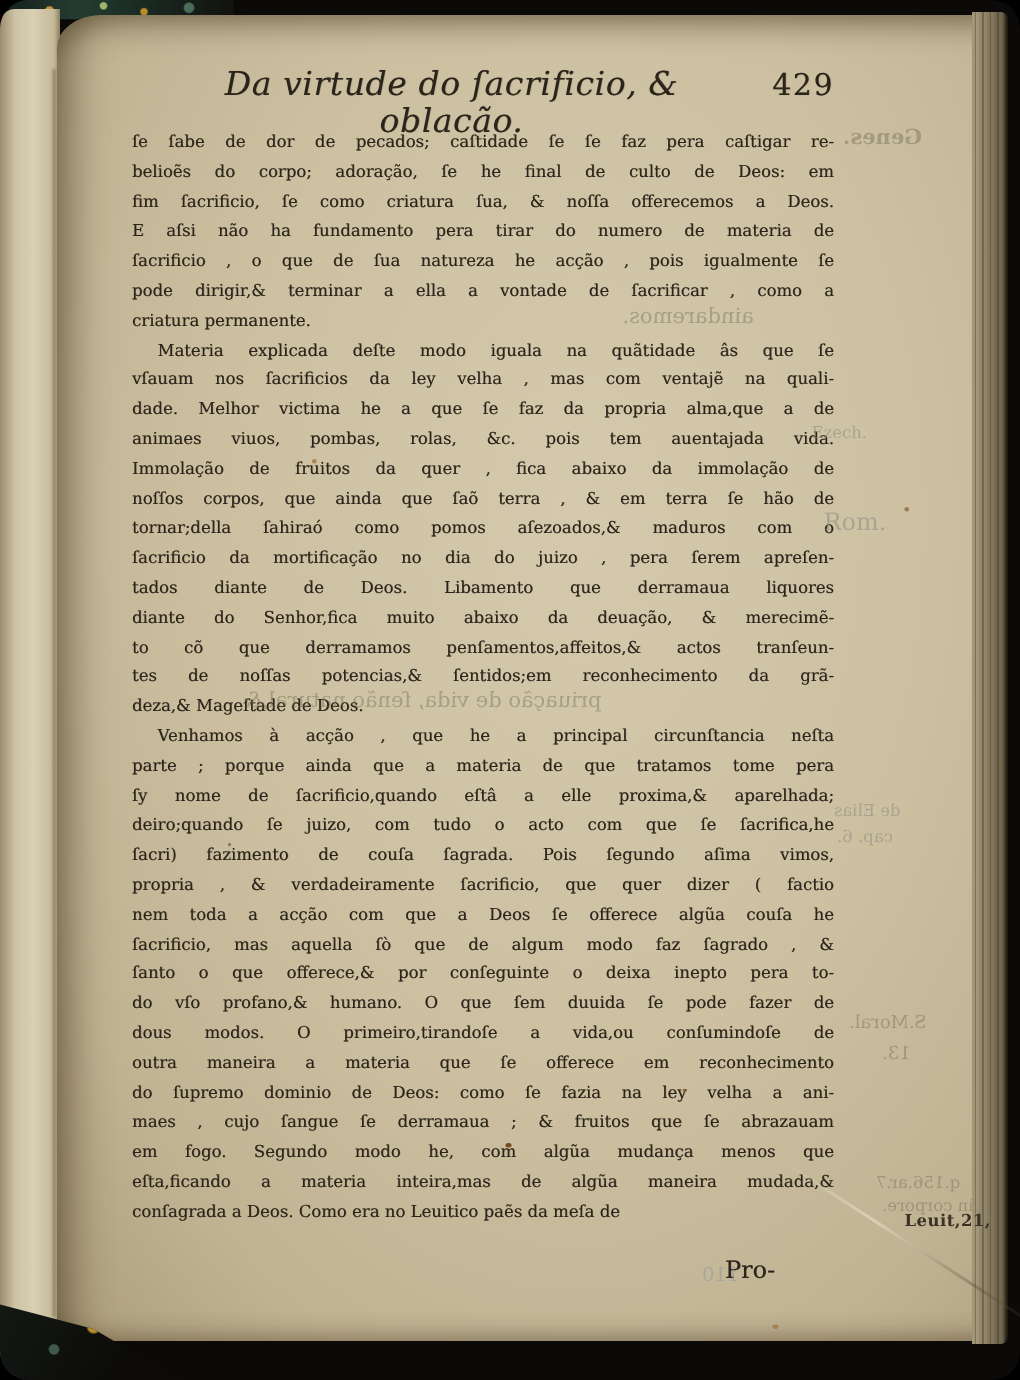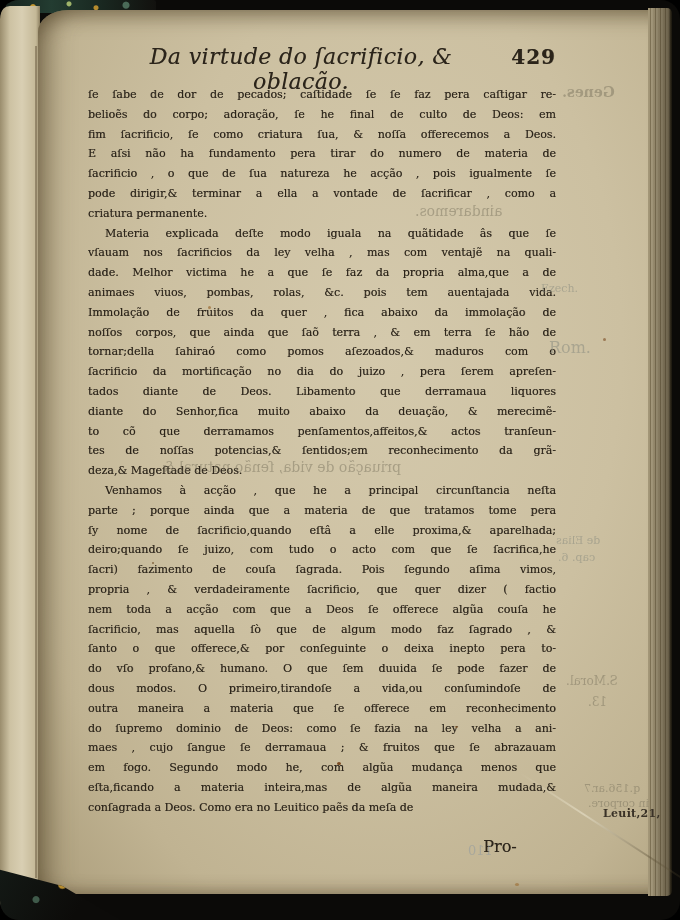--- a/index.html
+++ b/index.html
@@ -45,21 +45,21 @@
   .fore-edge{position:absolute;left:648px;top:8px;width:24px;height:888px;border-radius:0 5px 5px 0;
     background:
       linear-gradient(90deg, rgba(60,50,30,.15), rgba(40,32,18,.55) 85%, #141109),
       repeating-linear-gradient(90deg,#b7aa89 0 2px,#8f8263 2px 3px,#c0b494 3px 5px);}
 
   
   .text-block{position:absolute;left:68px;top:44px;width:488px;color:var(--ink);}
   .page-header{display:flex;align-items:baseline;height:32px;margin-bottom:9px;
     text-shadow:.3px .3px .5px rgba(43,36,26,.45);}
   .header-title{flex:1;text-align:center;font-style:italic;font-size:22px;letter-spacing:.4px;padding-left:34px;}
-  .page-number{width:56px;text-align:right;font-size:20px;letter-spacing:1px;font-weight:bold;}
+  .page-number{width:56px;text-align:right;font-size:20px;letter-spacing:1px;}
   .body-text{font-size:11px;line-height:19.8px;text-shadow:.3px .3px .4px rgba(43,36,26,.5);margin-left:20px;}
   .line{text-align:justify;text-align-last:justify;height:19.8px;overflow:hidden;}
   .line.last{text-align-last:left;}
   .line.indent{text-indent:17px;}
 
   .catchword{position:absolute;left:450px;top:837px;width:100px;text-align:center;
     font-size:16px;color:var(--ink);text-shadow:.3px .3px .4px rgba(43,36,26,.5);}
 
   .margin-note{position:absolute;color:var(--note_ink);font-weight:bold;letter-spacing:.3px;}
   #mn-leuit{left:603px;top:807px;font-size:11px;}

